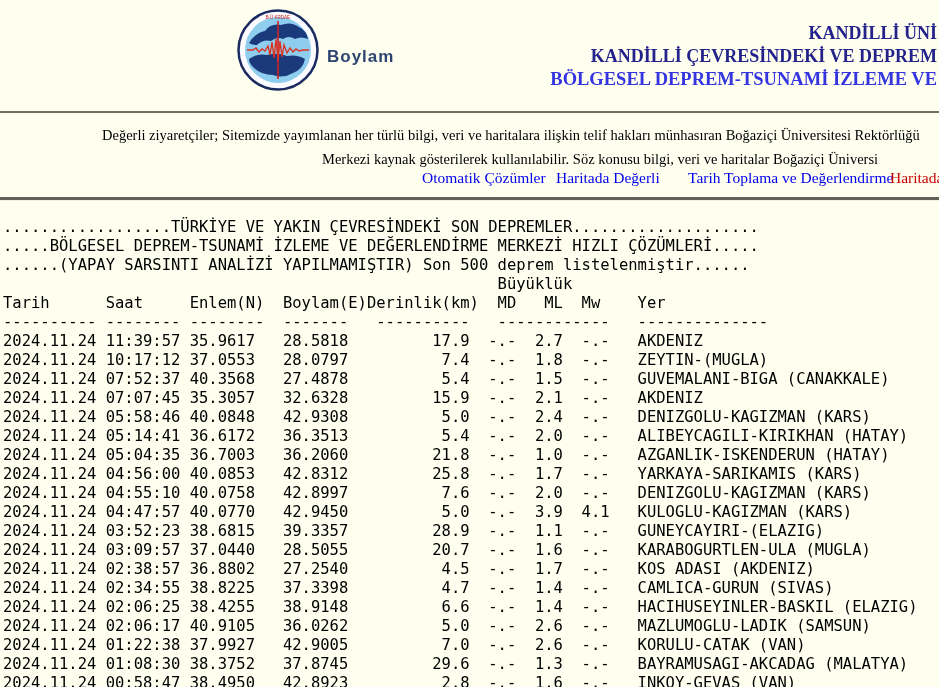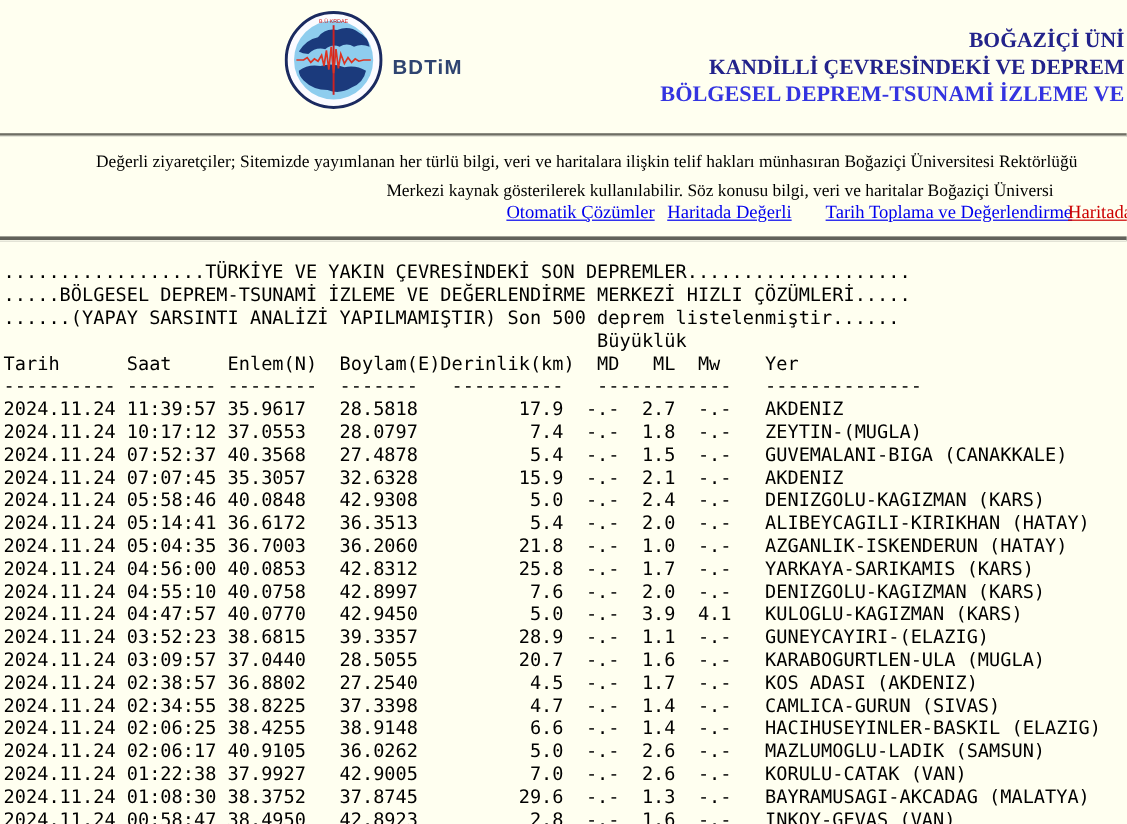--- a/index.html
+++ b/index.html
@@ -17,26 +17,26 @@
   .title-line-1,.title-line-2{font-size:18px;color:#23238B;}
   .title-line-3{font-size:18.5px;color:#3434E0;}
 
   
   .rule{position:absolute;left:0;width:939px;border:0;margin:0;}
   .rule-1{top:111px;height:2px;background:#6e6e64;border-bottom:1px solid #fbfbee;}
   .rule-2{top:197px;height:3px;background:#62625a;border-bottom:1px solid #f2f2e4;}
 
   
   .disclaimer-line{position:absolute;white-space:nowrap;font-size:14.5px;color:#000;}
-  .disclaimer-line-1{left:80px;top:127px;}
+  .disclaimer-line-1{left:102px;top:127px;}
   .disclaimer-line-2{left:322px;top:151px;}
 
   
   .nav-link{position:absolute;top:169px;font-size:15.5px;white-space:nowrap;
-      text-decoration:underline;cursor:pointer;}
+      cursor:pointer;}
   .nav-link.blue{color:#0000EE;}
   .nav-link.red{color:#CC0000;}
   .link-1{left:422px;}
   .link-2{left:556px;}
   .link-3{left:688px;}
   .link-4{left:890px;}
 
   
   #earthquake-list{position:absolute;left:3px;top:218px;margin:0;
       font-family:"DejaVu Sans Mono", monospace;font-size:15.5px;line-height:19px;
@@ -55,24 +55,24 @@
       <path d="M12 34 Q18 24 28 22 Q34 14 44 16 Q54 12 62 18 Q70 22 71 30 Q64 27 58 30 Q52 26 46 30 Q40 27 34 32 Q26 30 20 36 Q15 36 12 34 Z" fill="#1b3a7c"></path>
 
       <path d="M12 50 Q20 44 30 46 Q40 43 50 47 Q60 45 68 50 Q66 60 56 64 Q46 70 36 66 Q24 66 16 58 Q12 54 12 50 Z" fill="#1b3a7c"></path>
 
       <rect x="40.2" y="12" width="1.6" height="58" fill="#cc2222"></rect>
 
       <polyline points="10,41 16,41 19,39 22,43 25,40 28,42 31,37 33,46 35,33 37,49 39,30 41,52 43,32 45,48 47,36 50,44 53,39 56,43 59,40 62,42 66,41 72,41" fill="none" stroke="#dd3322" stroke-width="1.4"></polyline>
       <text x="41" y="10" text-anchor="middle" font-size="4.5" fill="#cc1111" font-family="Liberation Sans, sans-serif">B.Ü KRDAE</text>
     </svg>
   </div>
-  <div class="bdtim-label" style="color: rgb(47, 68, 112);">BDTiM</div>
+  <div class="bdtim-label" style="color: rgb(47, 68, 112);">Boylam</div>
 
   <div class="title-block">
-    <div class="title-line-1" style="color: rgb(35, 35, 139);">BOĞAZİÇİ ÜNİ</div>
+    <div class="title-line-1" style="color: rgb(35, 35, 139);">KANDİLLİ ÜNİ</div>
     <div class="title-line-2" style="color: rgb(35, 35, 139);">KANDİLLİ ÇEVRESİNDEKİ VE DEPREM</div>
     <div class="title-line-3" style="color: rgb(52, 52, 224);">BÖLGESEL DEPREM-TSUNAMİ İZLEME VE</div>
   </div>
 
   <hr class="rule rule-1">
 
   <div class="disclaimer-line disclaimer-line-1">Değerli ziyaretçiler; Sitemizde yayımlanan her türlü bilgi, veri ve haritalara ilişkin telif hakları münhasıran Boğaziçi Üniversitesi Rektörlüğü</div>
   <div class="disclaimer-line disclaimer-line-2">Merkezi kaynak gösterilerek kullanılabilir. Söz konusu bilgi, veri ve haritalar Boğaziçi Üniversi</div>
 
   <a class="nav-link blue link-1" style="color: rgb(0, 0, 238);">Otomatik Çözümler</a>

